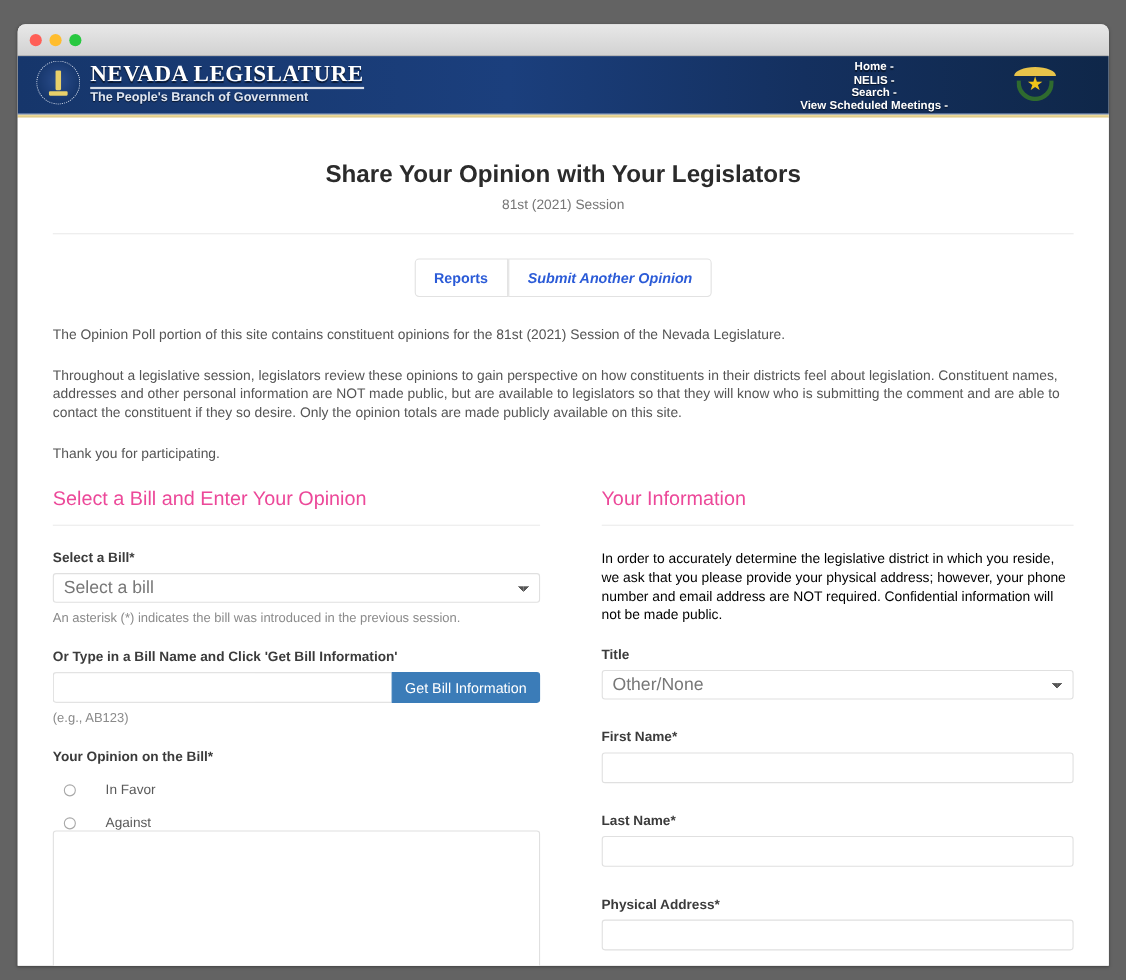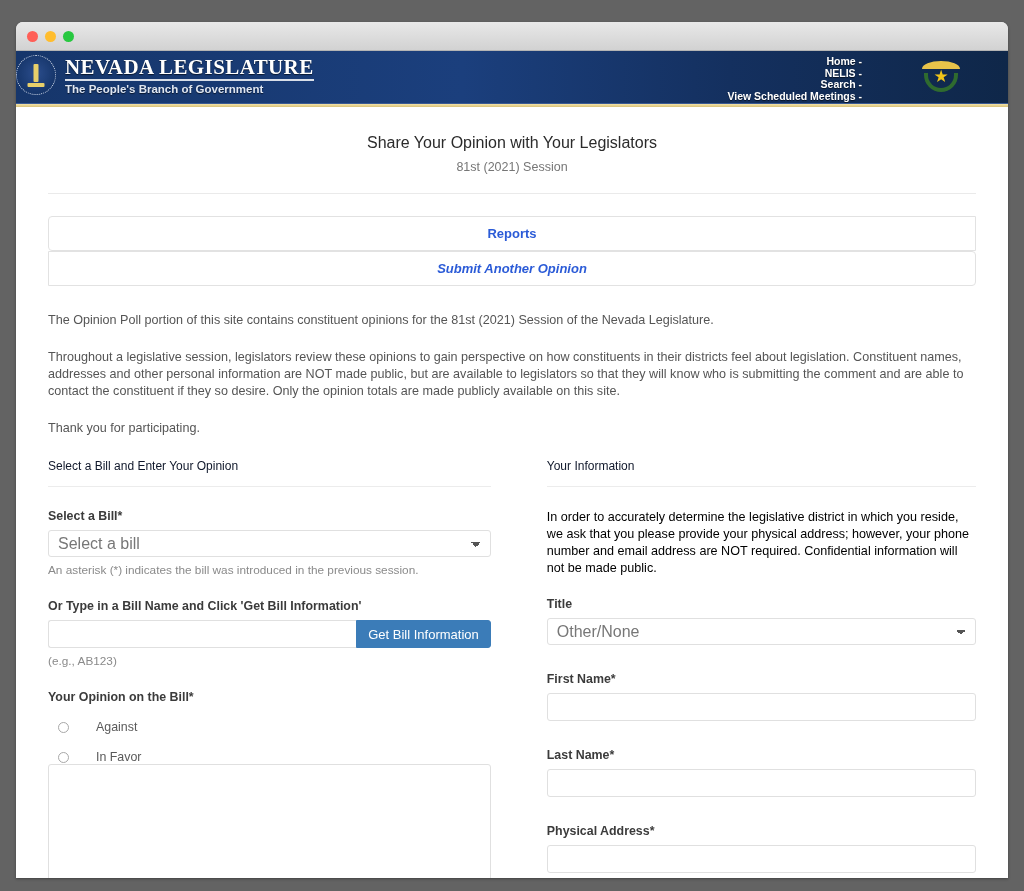--- a/index.html
+++ b/index.html
@@ -38,21 +38,21 @@
     position: relative;
     height: 52px;
     background: linear-gradient(90deg,#16366b 0%,#1b3f7d 45%,#14305f 72%,#0f2749 100%);
     overflow: hidden;
   }
   #header-gold-strip {
     height: 4px;
     background: linear-gradient(#f4e3a8, #d9c278);
     border-top: 1px solid #3a5a95;
   }
-  #brand { position: absolute; left: 0; top: 4px; display: flex; align-items: center; }
+  #brand { position: absolute; left: 17px; top: 4px; display: flex; align-items: center; }
   #state-seal {
     width: 40px; height: 40px; border-radius: 50%;
     background: radial-gradient(circle at 50% 45%, #2b4d8c 0%, #16366b 70%);
     border: 1px dotted #cfd8e8;
     position: relative; flex: none;
   }
   #state-seal::before {
     content:""; position:absolute; left:50%; top:8px; transform:translateX(-50%);
     width:5px; height:18px; background:#e8d06a; border-radius:1px;
   }
@@ -67,21 +67,21 @@
     line-height: 22px; text-shadow: 0 1px 1px rgba(0,0,0,.6);
     border-bottom: 2px solid #d8dee8; padding-bottom: 1px;
   }
   #brand-tagline {
     color: #dfe6f2; font-family: Liberation Sans, sans-serif;
     font-size: 11.5px; font-weight: bold; margin-top: 2px;
     text-shadow: 0 1px 1px rgba(0,0,0,.6);
   }
   #header-nav {
     position: absolute; right: 146px; top: 5px;
-    text-align: right;
+    text-align: center;
   }
   #header-nav a {
     display: block; color: #fff; text-decoration: none;
     font-size: 10.5px; font-weight: bold; line-height: 11.5px;
     text-shadow: 0 1px 1px rgba(0,0,0,.6);
   }
   #flag-banner {
     position: absolute; right: 0; top: 0; width: 142px; height: 52px;
     background:
       linear-gradient(105deg, rgba(255,255,255,.55) 12%, rgba(255,255,255,0) 22%),
@@ -104,30 +104,30 @@
   }
 
   
   #page {
     height: 771px;
     overflow: hidden;
     background: #fff;
     padding: 0 32px;
   }
   #page-title {
-    text-align: center; font-size: 16px; font-weight: normal;
-    color: #2b2b2b; margin: 27px 0 0;
+    text-align: center; font-size: 22px; font-weight: bold;
+    color: #2b2b2b; margin: 38px 0 0;
   }
   #page-subtitle {
     text-align: center; font-size: 12.5px; color: #767676; margin: 8px 0 0;
   }
   hr.rule { border: none; border-top: 1px solid #eaeaea; margin: 19px 0 0; }
 
   #button-group {
-    display: flex; justify-content: center; margin-top: 22px; flex-direction: column;
+    display: flex; justify-content: center; margin-top: 22px;
   }
   #button-group button {
     background: #fff; border: 1px solid #e2e2e2;
     color: #2b5bd7; font-weight: bold; font-size: 13px;
     font-family: "Liberation Sans", sans-serif;
     padding: 9px 17px; cursor: pointer;
   }
   #reports-button { border-radius: 4px 0 0 4px; }
   #submit-another-button { border-left: none; border-radius: 0 4px 4px 0; font-style: italic; }
 
@@ -136,21 +136,21 @@
     margin: 20px 0 0;
   }
   #intro-paragraph-1 { margin-top: 26px; }
 
   
   #columns { display: flex; margin-top: 22px; }
   #left-column  { width: 470px; padding-right: 14px; }
   #right-column { width: 470px; padding-left: 28px; margin-left: 14px; }
 
   .section-heading {
-    font-size: 12px; font-weight: normal; color: #0f172a;
+    font-size: 18px; font-weight: normal; color: #ec4899;
     margin: 0 0 0; padding-bottom: 0;
   }
   .section-rule { border:none; border-top:1px solid #ececec; margin: 13px 0 0; }
 
   .field-label {
     display: block; font-size: 12.4px; font-weight: bold;
     color: #3b3b3b; margin: 22px 0 7px;
   }
   .help-text { font-size: 11.8px; color: #8a8a8a; margin: 6px 0 0; }
 
@@ -272,25 +272,25 @@
         <label class="field-label">Or Type in a Bill Name and Click 'Get Bill Information'</label>
         <div class="input-group">
           <input class="form-control" type="text" placeholder="" style="">
           <button id="get-bill-info-button">Get Bill Information</button>
         </div>
         <div class="help-text">(e.g., AB123)</div>
 
         <label class="field-label">Your Opinion on the Bill*</label>
         <div class="radio-row">
           <span class="radio-mark"></span>
-          <span class="radio-label">Against</span>
+          <span class="radio-label">In Favor</span>
         </div>
         <div class="radio-row">
           <span class="radio-mark"></span>
-          <span class="radio-label">In Favor</span>
+          <span class="radio-label">Against</span>
         </div>
 
         <textarea id="comments-textarea" placeholder="" style=""></textarea>
       </div>
 
       <div id="right-column">
         <h2 class="section-heading">Your Information</h2>
         <hr class="section-rule">
 
         <p id="right-intro">In order to accurately determine the legislative district in which you reside, we ask that you please provide your physical address; however, your phone number and email address are NOT required. Confidential information will not be made public.</p>

